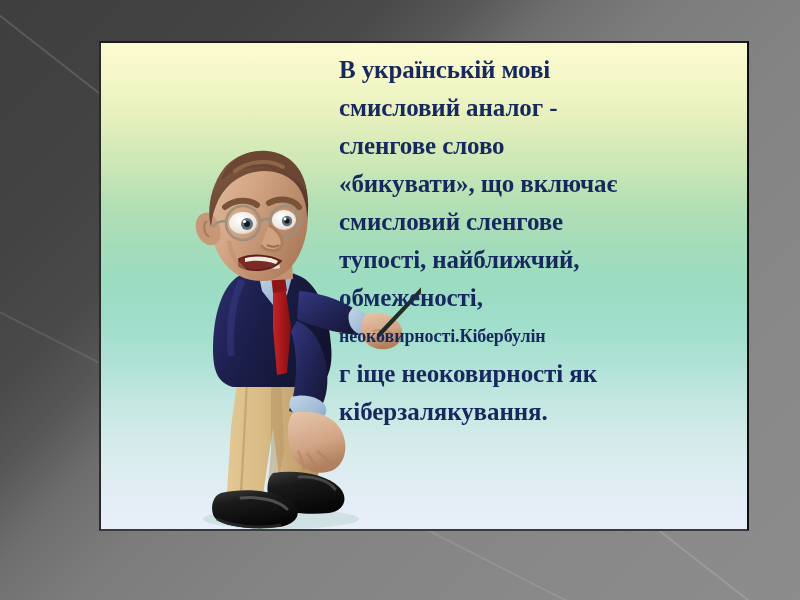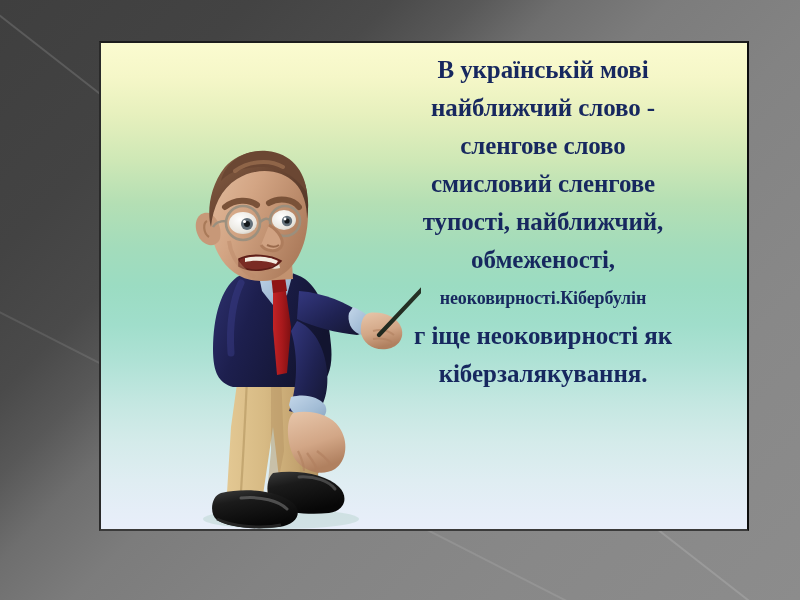--- a/index.html
+++ b/index.html
@@ -86,21 +86,20 @@
     box-sizing: border-box;
     overflow: hidden;
   }
 
   
   #slide-text {
     position: absolute;
     left: 238px;
     top: 8px;
     width: 408px;
-    text-align: center;
     color: #17285f;
     font-weight: bold;
     font-size: 25px;
     line-height: 38px;
     letter-spacing: -0.1px;
   }
   #slide-text .tline {
     display: block;
     white-space: nowrap;
   }
@@ -264,22 +263,23 @@
         <path d="M124 137 C136 134 150 136 157 140 L155 143 C144 139 132 139 124 141 Z" fill="#f2ece0"></path>
         <path d="M150 146 C154 145 157 144 158 142 L159 147 C156 148 152 148 150 147 Z" fill="#eae3d4"></path>
         <path d="M118 138 C130 132 150 134 160 140 C152 150 130 152 118 145 Z" fill="none" stroke="#5d1f19" stroke-width="1.6"></path>
 
         <path d="M108 120 C110 136 120 150 134 156" stroke="#bb8a6a" stroke-width="4" fill="none" opacity="0.5"></path>
       </svg>
     </div>
 
     <div id="slide-text">
       <span class="tline">В українській мові</span>
-      <span class="tline">найближчий слово -</span>
+      <span class="tline">смисловий аналог -</span>
       <span class="tline">сленгове слово</span>
+      <span class="tline">«бикувати», що включає</span>
       <span class="tline">смисловий сленгове</span>
       <span class="tline">тупості, найближчий,</span>
       <span class="tline">обмеженості,</span>
       <span class="tline shrink">неоковирності.Кібербулін</span>
       <span class="tline">г іще неоковирності як</span>
       <span class="tline">кіберзалякування.</span>
     </div>
 
   </div>
 </div>

